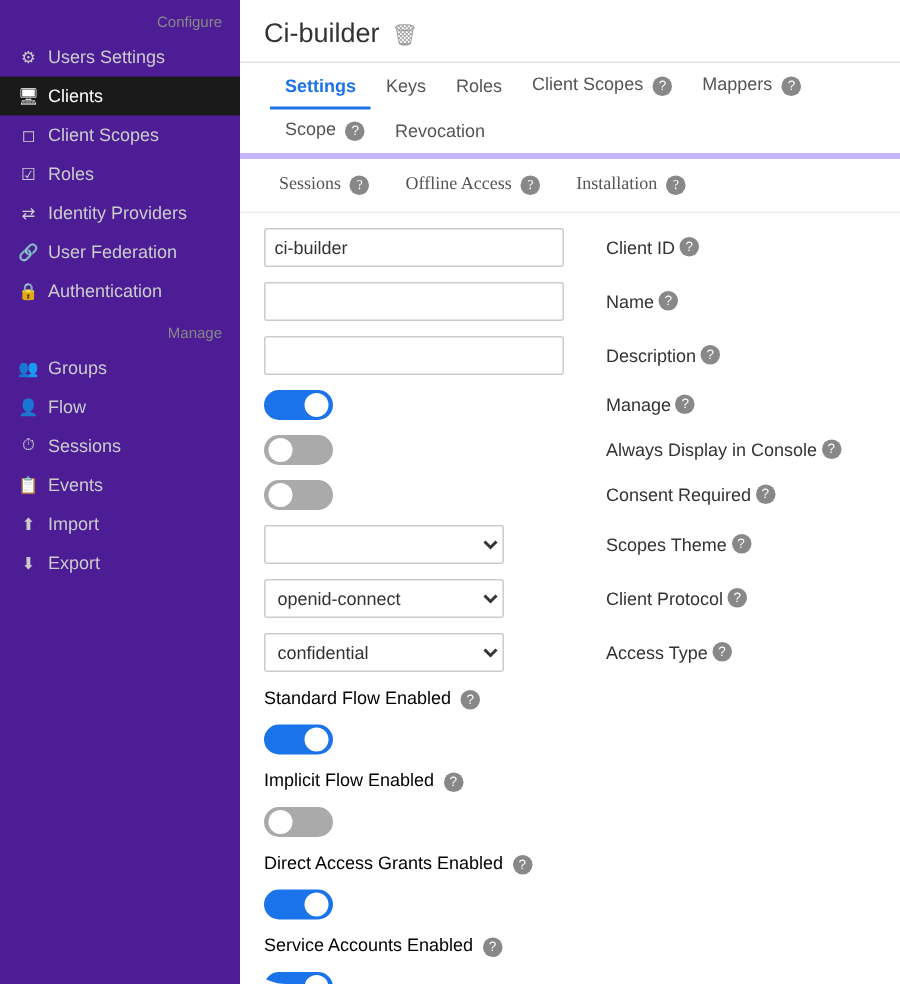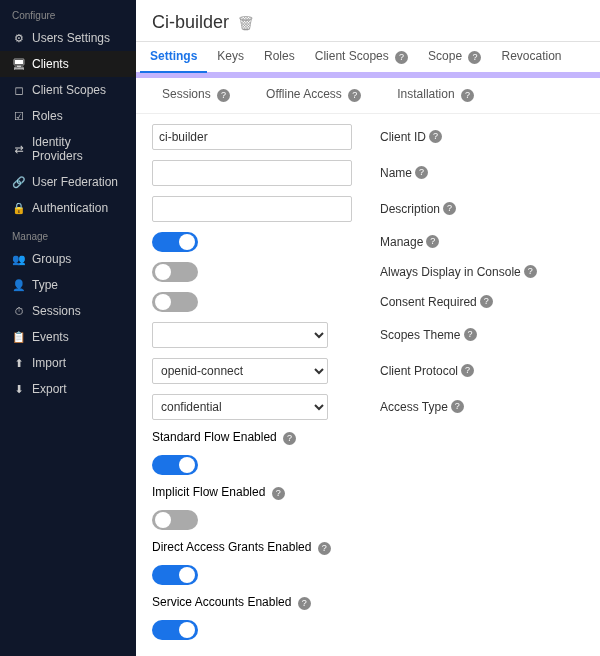--- a/index.html
+++ b/index.html
@@ -1,25 +1,26 @@
 <!DOCTYPE html>
 <html><head>
   <meta charset="utf-8">
   <style>
     * { box-sizing: border-box; margin: 0; padding: 0; }
     body { font-family: Arial, sans-serif; font-size: 12px; background: #fff; display: flex; height: 656px; overflow: hidden; }
 
     
     .sidebar {
-      width: 136px;
-      background: #0f172a;
+      width: 160px;
+      background: #4c1d95;
       color: #ccc;
       flex-shrink: 0;
       overflow-y: auto;
       height: 100%;
+      text-align: right;
     }
     .sidebar-section-label {
       font-size: 10px;
       color: #888;
       padding: 10px 12px 4px;
       text-transform: none;
     }
     .sidebar-item {
       display: flex;
       align-items: center;
@@ -59,43 +60,45 @@
     .page-title {
       font-size: 18px;
       font-weight: normal;
       color: #333;
     }
     .trash-icon { color: #999; font-size: 14px; cursor: pointer; }
 
     
     .tabs-row {
       display: flex;
-      border-bottom: 6px solid #c4b5fd;
-      padding: 0 4px;
+      border-bottom: 4px solid #c4b5fd;
+      padding: 0 20px;
       flex-wrap: wrap;
+      align-items: flex-end;
     }
     .tab {
       padding: 7px 10px;
       cursor: pointer;
       font-size: 12px;
       color: #555;
       border-bottom: 2px solid transparent;
       margin-bottom: -1px;
     }
     .tab.active {
       color: #1a73e8;
       border-bottom: 2px solid #1a73e8;
       font-weight: bold;
     }
 
     .sub-tabs-row {
       display: flex;
       padding: 4px 16px;
-      gap: 16px;
+      gap: 4px;
       border-bottom: 1px solid #eee;
+      font-family: Liberation Serif, serif;
     }
     .sub-tab {
       padding: 5px 10px;
       cursor: pointer;
       font-size: 12px;
       color: #555;
       border-bottom: 2px solid transparent;
     }
 
     .help-icon {
@@ -116,21 +119,21 @@
       width: 200px;
       height: 26px;
       border: 1px solid #ccc;
       padding: 3px 6px;
       font-size: 12px;
       color: #333;
       border-radius: 2px;
     }
 
     .form-select {
-      width: 176px;
+      width: 160px;
       height: 26px;
       border: 1px solid #ccc;
       padding: 2px 4px;
       font-size: 12px;
       color: #333;
       border-radius: 2px;
       background: #fff;
     }
     .toggle {
       display: inline-flex;
@@ -213,21 +216,21 @@
   </div>
 
   <div class="sidebar-section-label">Manage</div>
 
   <div class="sidebar-item">
     <span class="sidebar-icon">👥</span>
     <span>Groups</span>
   </div>
   <div class="sidebar-item">
     <span class="sidebar-icon">👤</span>
-    <span>Type</span>
+    <span>Flow</span>
   </div>
   <div class="sidebar-item">
     <span class="sidebar-icon">⏱</span>
     <span>Sessions</span>
   </div>
   <div class="sidebar-item">
     <span class="sidebar-icon">📋</span>
     <span>Events</span>
   </div>
   <div class="sidebar-item">
@@ -252,20 +255,24 @@
       <span>Settings</span>
     </div>
     <div class="tab">
       <span>Keys</span>
     </div>
     <div class="tab">
       <span>Roles</span>
     </div>
     <div class="tab">
       <span>Client Scopes</span>
+      <span class="help-icon">?</span>
+    </div>
+    <div class="tab">
+      <span>Mappers</span>
       <span class="help-icon">?</span>
     </div>
     <div class="tab">
       <span>Scope</span>
       <span class="help-icon">?</span>
     </div>
     <div class="tab">
       <span>Revocation</span>
     </div>
   </div>

